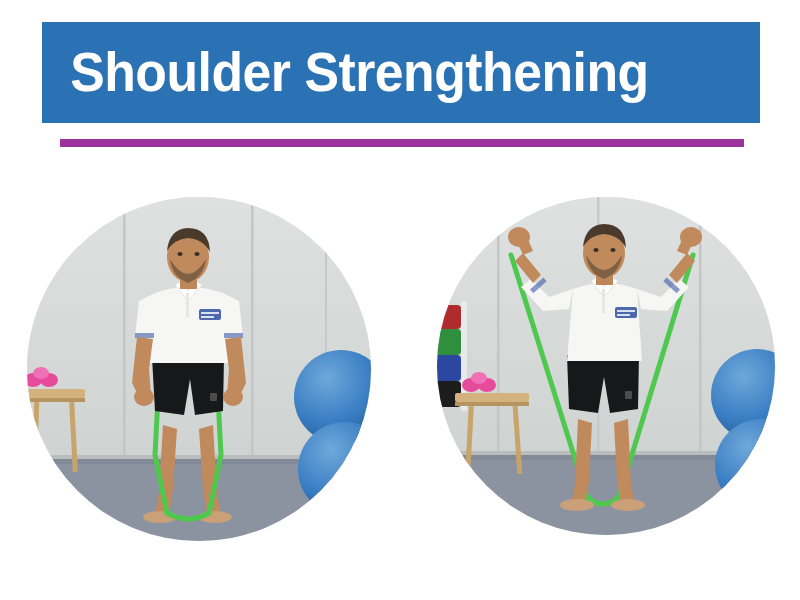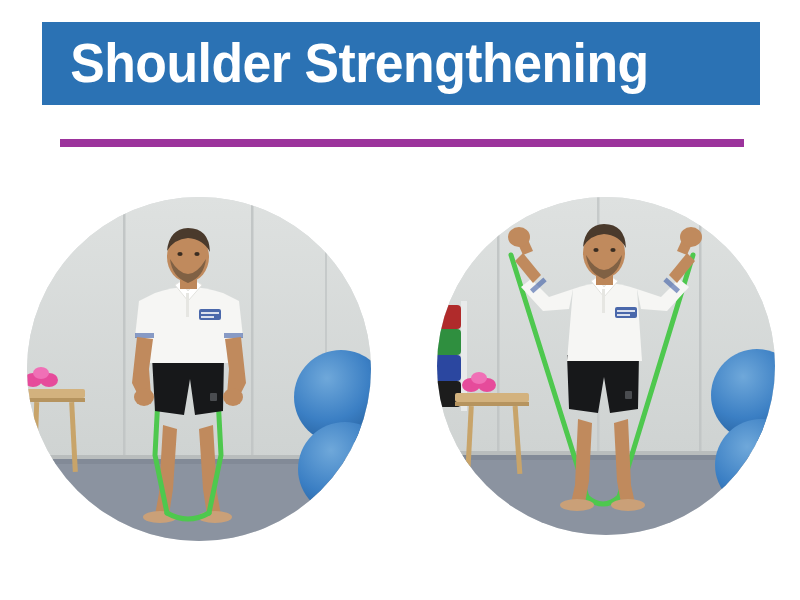--- a/index.html
+++ b/index.html
@@ -10,21 +10,21 @@
     font-family:"Liberation Sans", sans-serif;
     overflow:hidden;
     position:relative;
   }
   .slide{position:absolute;inset:0;background:#ffffff;}
 
   
   .title-bar{
     position:absolute;
     left:42px;top:22px;
-    width:718px;height:83px;
+    width:718px;height:101px;
     background:var(--accent,#2b72b4);
     display:flex;align-items:center;
   }
   .title-text{
     color:#ffffff;
     font-family:"Liberation Sans", sans-serif;
     font-weight:bold;
     font-size:55px;
     letter-spacing:-0.5px;
     line-height:1;

